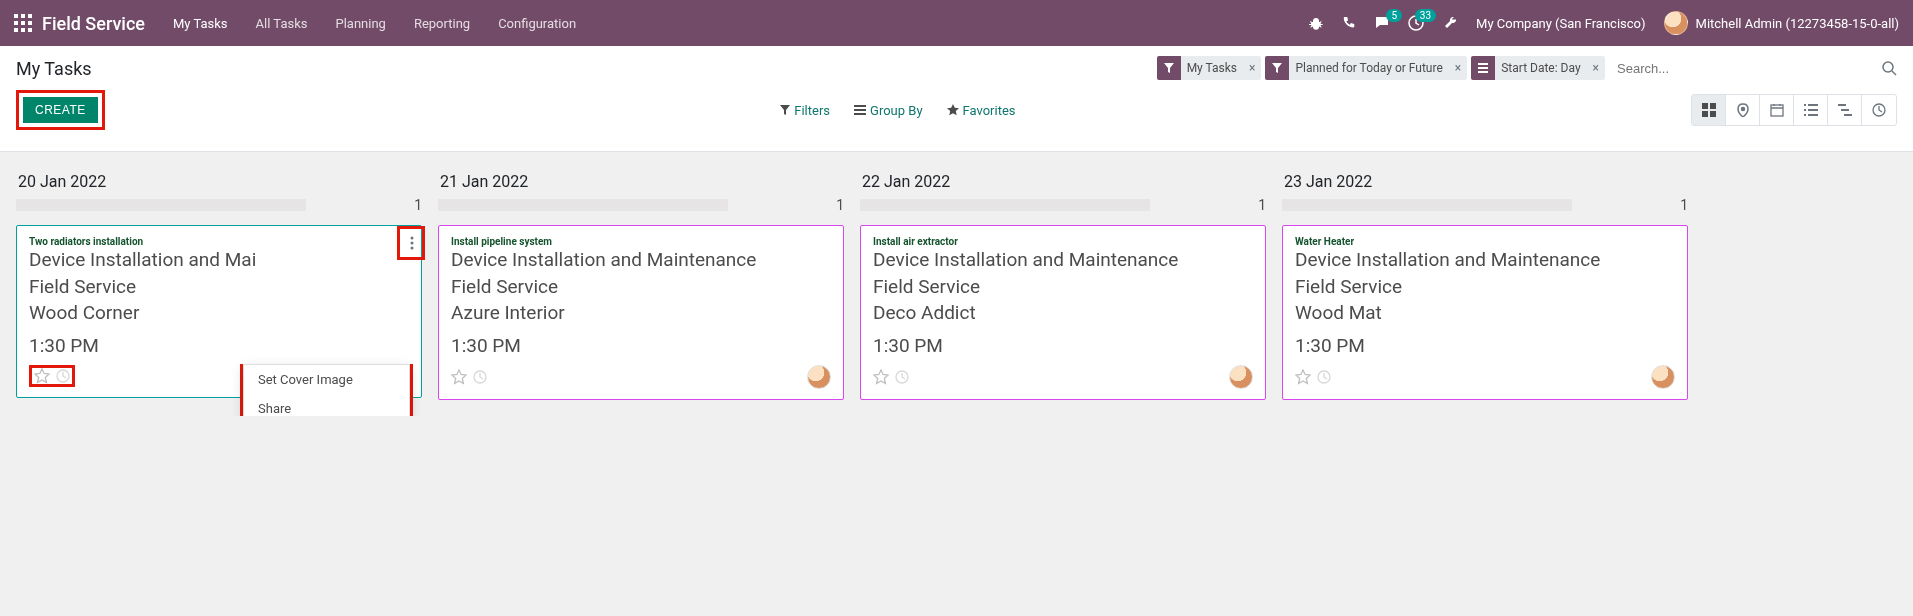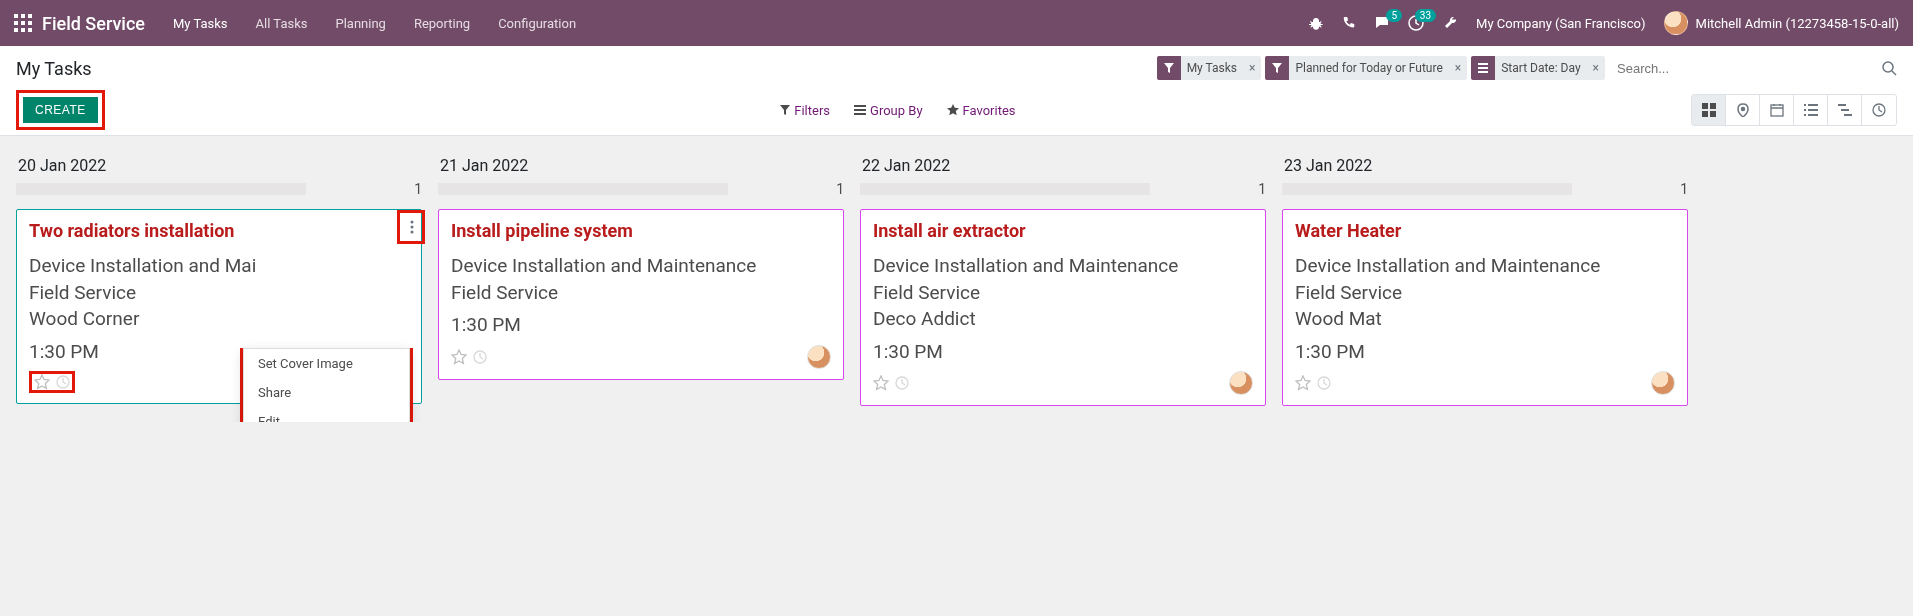--- a/index.html
+++ b/index.html
@@ -64,32 +64,32 @@
   .facet .f-label { padding: 0 6px; color: #4c4c4c; }
   .facet .f-close { padding: 0 6px; cursor: pointer; color: #6c757d; }
   .search-input {
     border: none; outline: none; padding: 4px 8px;
     width: 260px; font-size: 13px; color: #000000;
   }
   .search-icon { color: #6c757d; margin-left: auto; cursor: pointer; }
 
   .cp-row2 {
     display: flex; align-items: center;
-    padding: 4px 16px 5px; gap: 10px;
+    padding: 4px 16px 21px; gap: 10px;
   }
   .create-wrap {
     border: 3px solid #e2190a; padding: 4px; display: inline-block;
   }
   .create-btn {
     background: #00856b; color: #fff; border: none;
     padding: 6px 12px; font-size: 12px; letter-spacing: 0.5px;
     cursor: pointer; font-weight: 500;
   }
   .cp-mid { margin-left: auto; display: flex; gap: 24px; align-items: center; }
-  .cp-mid .tool { display: inline-flex; align-items: center; gap: 4px; color: #701a75; cursor: pointer; font-size: 13px; }
+  .cp-mid .tool { display: inline-flex; align-items: center; gap: 4px; color: #0f766e; cursor: pointer; font-size: 13px; }
   .cp-views {
     margin-left: auto; display: flex; align-items: center;
     border: 1px solid #dee2e6; border-radius: 3px;
   }
   .cp-views .v {
     width: 34px; height: 30px; display: inline-flex;
     align-items: center; justify-content: center;
     cursor: pointer; color: #6c757d; border-right: 1px solid #dee2e6;
   }
   .cp-views .v:last-child { border-right: none; }
@@ -108,21 +108,21 @@
   .kcol-title { font-size: 16px; color: #212529; font-weight: 400; }
   .kbar-row { display: flex; align-items: center; gap: 8px; margin-bottom: 12px; }
   .kbar { flex: 0 0 290px; height: 12px; background: #e6e4e4; border-radius: 1px; }
   .kcount { margin-left: auto; font-size: 14px; color: #4c4c4c; }
 
   .kcard {
     background: #fff; border: 1px solid #d946ef; border-radius: 2px;
     padding: 10px 12px; position: relative;
   }
   .kcard.active { border: 1px solid #00a09d; }
-  .kcard h4 { font-size: 18px; font-weight: 700; color: #b91c1c; margin-bottom: 12px; }
+  .kcard h4 { font-size: 10px; font-weight: 700; color: #14532d; margin-bottom: 0; }
   .kcard .line { font-size: 19px; color: #4c4c4c; line-height: 1.4; }
   .kcard .time { margin-top: 6px; }
   .kcard .foot {
     display: flex; align-items: center; justify-content: space-between;
     margin-top: 6px;
   }
   .kcard .foot-left { display: flex; align-items: center; gap: 6px; }
   .kcard .dots {
     position: absolute; top: 4px; right: 2px; width: 20px; height: 24px;
     display: flex; align-items: center; justify-content: center;
@@ -427,20 +427,21 @@
         <span class="kcol-title">21 Jan 2022</span>
       </div>
     <div class="kbar-row">
       <div class="kbar"></div>
       <span class="kcount">1</span>
     </div>
     <div class="kcard">
       <h4>Install pipeline system</h4>
       <div class="line">Device Installation and Maintenance</div>
       <div class="line">Field Service</div>
+      <div class="line">Azure Interior</div>
       <div class="line time">1:30 PM</div>
       <div class="foot">
         <div class="foot-left">
           <span class="star-outline">
               <svg width="16" height="16" viewBox="0 0 16 16" fill="none" stroke="#bfbfbf" stroke-width="1.3">
                 <path d="M8 1l2.1 4.5 5 .5-3.8 3.5 1.1 5L8 12l-4.4 2.5 1.1-5L.9 6l5-.5z"></path>
               </svg>
             </span>
           <span class="clock-outline">
               <svg width="14" height="14" viewBox="0 0 14 14" fill="none" stroke="#d8d8d8" stroke-width="1.3">

